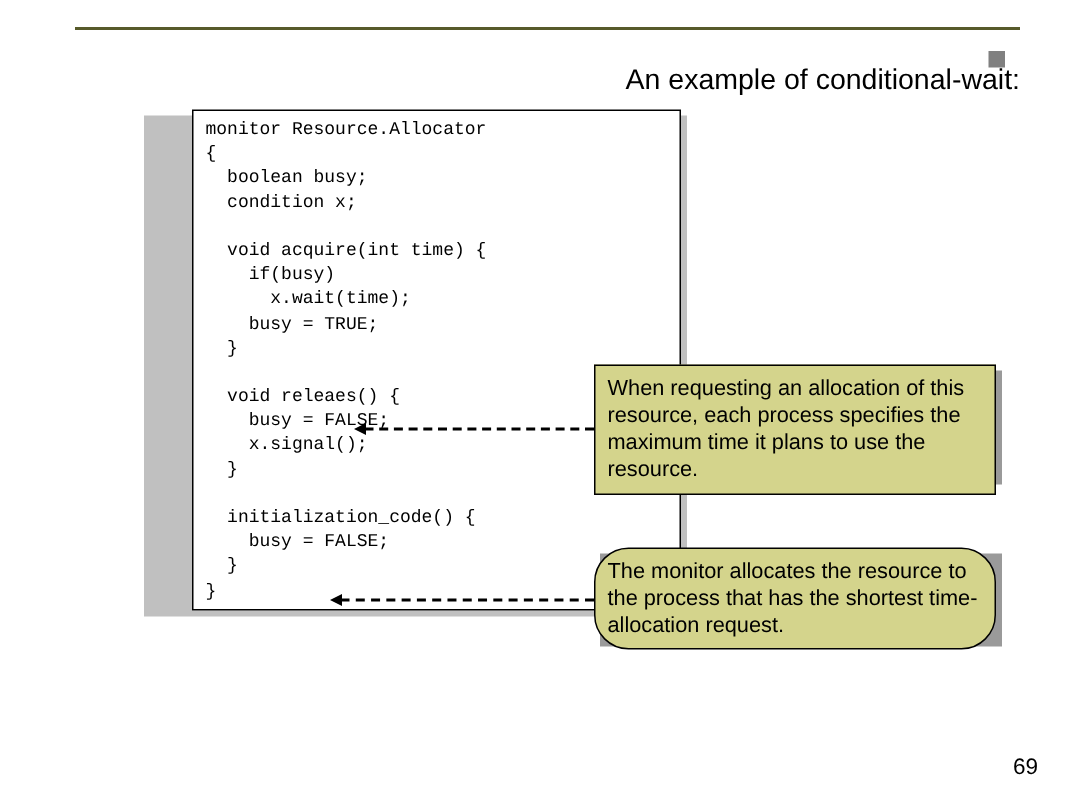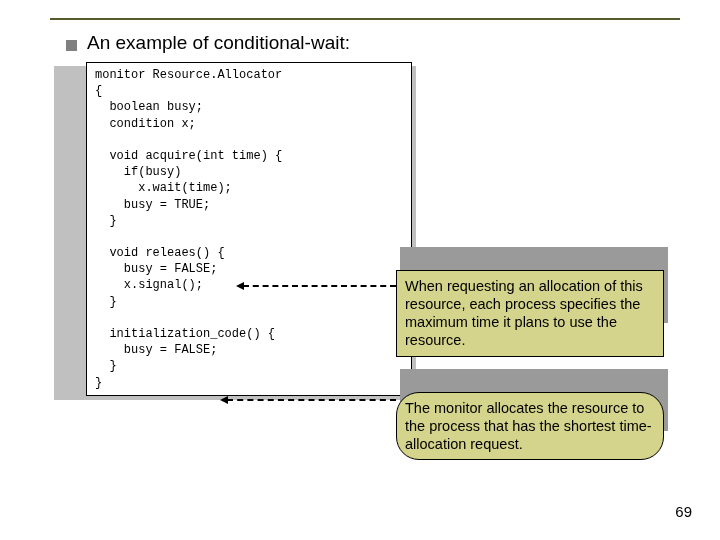--- a/index.html
+++ b/index.html
@@ -26,35 +26,37 @@
     margin: 0 0 6px 0;
     line-height: 1.25;
   }
   .title-rule {
     border: none;
     border-top: 2px solid #575a2a;
     margin: 0 0 12px 0;
   }
   .bullet-row {
     display: flex;
-    align-items: center;
+    align-items: flex-end;
     font-size: 19px;
     margin: 4px 0 8px 16px;
+    flex-direction: column;
   }
   .bullet-sq {
     width: 11px;
     height: 11px;
     background: #808080;
     margin-right: 10px;
     flex: 0 0 auto;
     position: relative;
     top: 2px;
   }
   .codebox-wrap {
     position: relative;
+    margin-left: 42px;
     width: 326px;
     padding-left: 36px;
   }
   .codebox-shadow {
     position: absolute;
     top: 4px;
     left: 4px;
     width: 100%;
     height: 100%;
     background: #c0c0c0;
@@ -71,21 +73,20 @@
   }
   .callout {
     position: absolute;
     width: 268px;
     background: #d4d48c;
     border: 1px solid #000;
     padding: 6px 8px;
     font-size: 14.5px;
     line-height: 1.25;
     box-sizing: border-box;
-    margin-top: 27px;
   }
   .callout-shadow {
     position: absolute;
     width: 268px;
     background: #9a9a9a;
     box-sizing: border-box;
   }
   .arrow {
     position: absolute;
     border-top: 2px dashed #000;

